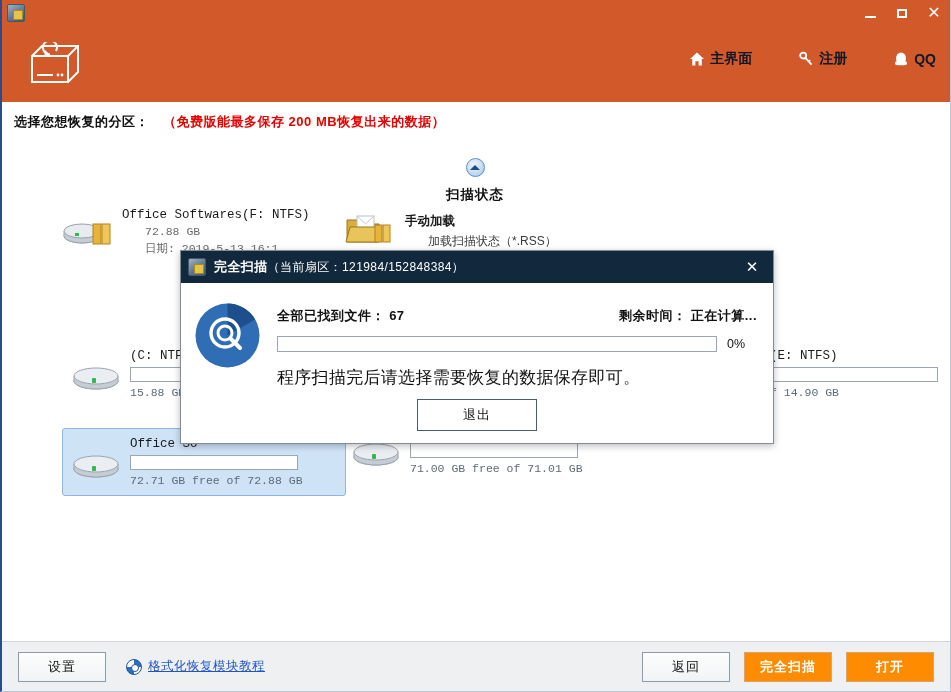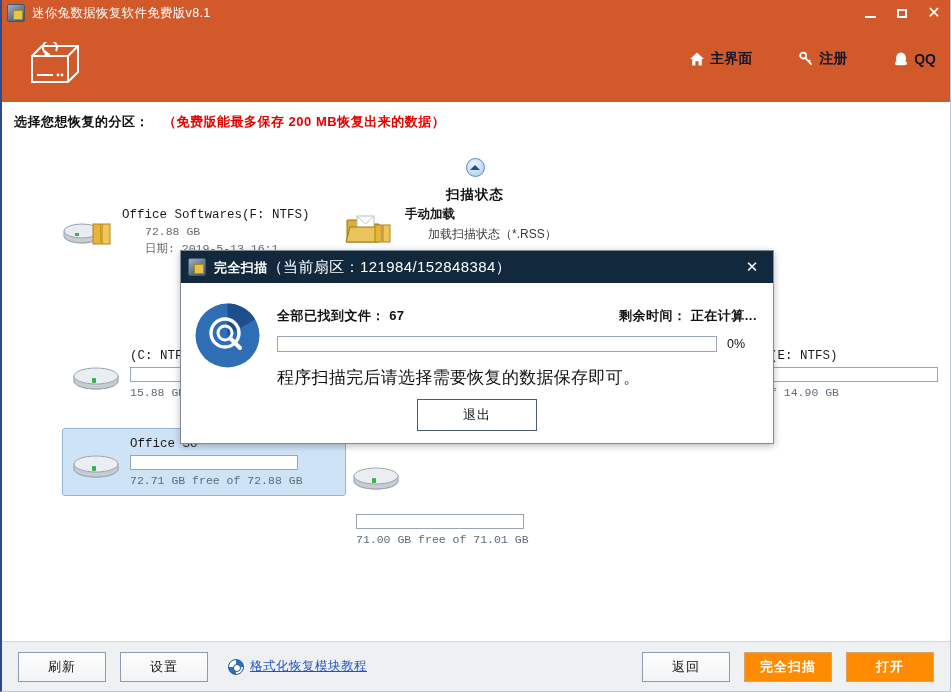--- a/index.html
+++ b/index.html
@@ -190,21 +190,21 @@
   .modal .m-title .m-ic {
     width: 18px; height: 18px; margin-right: 8px; flex: 0 0 auto;
     background: linear-gradient(145deg,#9fb3c8 0%, #5c7288 60%, #3e5266 100%);
     border: 1px solid #44586c; border-radius: 2px; position: relative;
   }
   .modal .m-title .m-ic:after {
     content: ""; position: absolute; right: 1px; bottom: 1px;
     width: 8px; height: 8px; background: #e8c34a; border: 1px solid #a98c20;
   }
   .modal .m-title .m-text { color: #ffffff; font-size: 13px; font-weight: bold; letter-spacing: .4px; white-space: nowrap; }
-  .modal .m-title .m-text .sub { font-weight: normal; font-size: 15px; }
+  .modal .m-title .m-text .sub { font-weight: normal; font-size: 12px; }
   .modal .m-close {
     position: absolute; right: 0; top: 0; width: 42px; height: 32px;
     display: flex; align-items: center; justify-content: center;
     color: #ffffff; font-size: 15px; font-weight: bold; cursor: pointer;
     font-family: "DejaVu Sans", sans-serif;
   }
   .modal .m-body { position: relative; height: 164px; }
   .modal .m-search {
     position: absolute; left: 14px; top: 20px; width: 65px; height: 65px;
   }
@@ -234,21 +234,20 @@
     font-size: 13px; color: #111; letter-spacing: 1px; cursor: pointer;
   }
 </style>
 </head>
 <body>
 
 <div id="app">
 
   <div class="titlebar">
     <div class="tb-icon"></div>
-    <div class="tb-title">迷你兔数据恢复软件免费版v8.1</div>
     <div class="win-controls">
       <div class="win-btn">
           <span class="bar"></span>
         </div>
       <div class="win-btn">
           <span class="sq"></span>
         </div>
       <div class="win-btn">
           <span class="xx">✕</span>
         </div>
@@ -325,21 +324,21 @@
         <rect x="40" y="12" width="8" height="20" fill="#f0c659" stroke="#b0841b"></rect>
       </svg>
     </span>
     <span class="etext">
       <div class="e-title">Office Softwares(F: NTFS)</div>
       <div class="e-sub">72.88 GB</div>
       <div class="e-sub">日期: 2019-5-13 16:1</div>
     </span>
   </div>
 
-  <div class="entry" style="left:343px; top:206px;">
+  <div class="entry" style="left:343px; top:206px;align-items:flex-end;">
     <span class="disk-ic">
       <svg width="54" height="40" viewBox="0 0 54 40">
         <path d="M2 10 L16 10 L19 14 L34 14 L34 32 L2 32 Z" fill="#d9ae3c" stroke="#9c7716"></path>
         <rect x="12" y="6" width="17" height="16" fill="#ffffff" stroke="#b9bfc6"></rect>
         <path d="M13 7 L20.5 14 L28 7" fill="none" stroke="#c2c8cf"></path>
         <path d="M5 17 L37 17 L32 32 L1 32 Z" fill="#e8c45a" stroke="#9c7716"></path>
         <rect x="30" y="15" width="7" height="17" fill="#e8b33a" stroke="#b0841b"></rect>
         <rect x="38" y="15" width="7" height="17" fill="#f0c659" stroke="#b0841b"></rect>
       </svg>
     </span>
@@ -398,21 +397,21 @@
         <rect x="21" y="22" width="4" height="5" rx="1" fill="#35b54a"></rect>
       </svg>
     </span>
     <span class="ptext">
       <div class="p-title">Office So</div>
       <div class="p-bar"><span class="fill" style="width:0%;"></span></div>
       <div class="p-free">72.71 GB free of 72.88 GB</div>
     </span>
   </div>
 
-  <div class="part" style="left:340px; top:440px;flex-direction:column;">
+  <div class="part" style="left:340px; top:416px;">
     <span class="disk-ic">
       <svg width="54" height="40" viewBox="0 0 54 40">
         <ellipse cx="25" cy="25" rx="22" ry="8" fill="#d8dde2" stroke="#9aa3ad"></ellipse>
         <path d="M3 20 L3 25 A22 8 0 0 0 47 25 L47 20 Z" fill="#c6ccd3" stroke="#9aa3ad"></path>
         <ellipse cx="25" cy="20" rx="22" ry="8" fill="#eaeef2" stroke="#9aa3ad"></ellipse>
         <rect x="21" y="22" width="4" height="5" rx="1" fill="#35b54a"></rect>
       </svg>
     </span>
     <span class="ptext">
       <div class="p-title">&nbsp;</div>
@@ -457,21 +456,20 @@
       </div>
 
       <div class="m-hint">程序扫描完后请选择需要恢复的数据保存即可。</div>
 
       <div class="m-exit">退出</div>
     </div>
   </div>
 
   <div class="bottombar">
     <div class="bb-left">
-      <div class="btn">刷新</div>
       <div class="btn">设置</div>
       <div class="help-link">
         <span class="ring"></span>
         <span class="ltext">格式化恢复模块教程</span>
       </div>
     </div>
     <div class="bb-right">
       <div class="btn">返回</div>
       <div class="btn orange">完全扫描</div>
       <div class="btn orange">打开</div>

